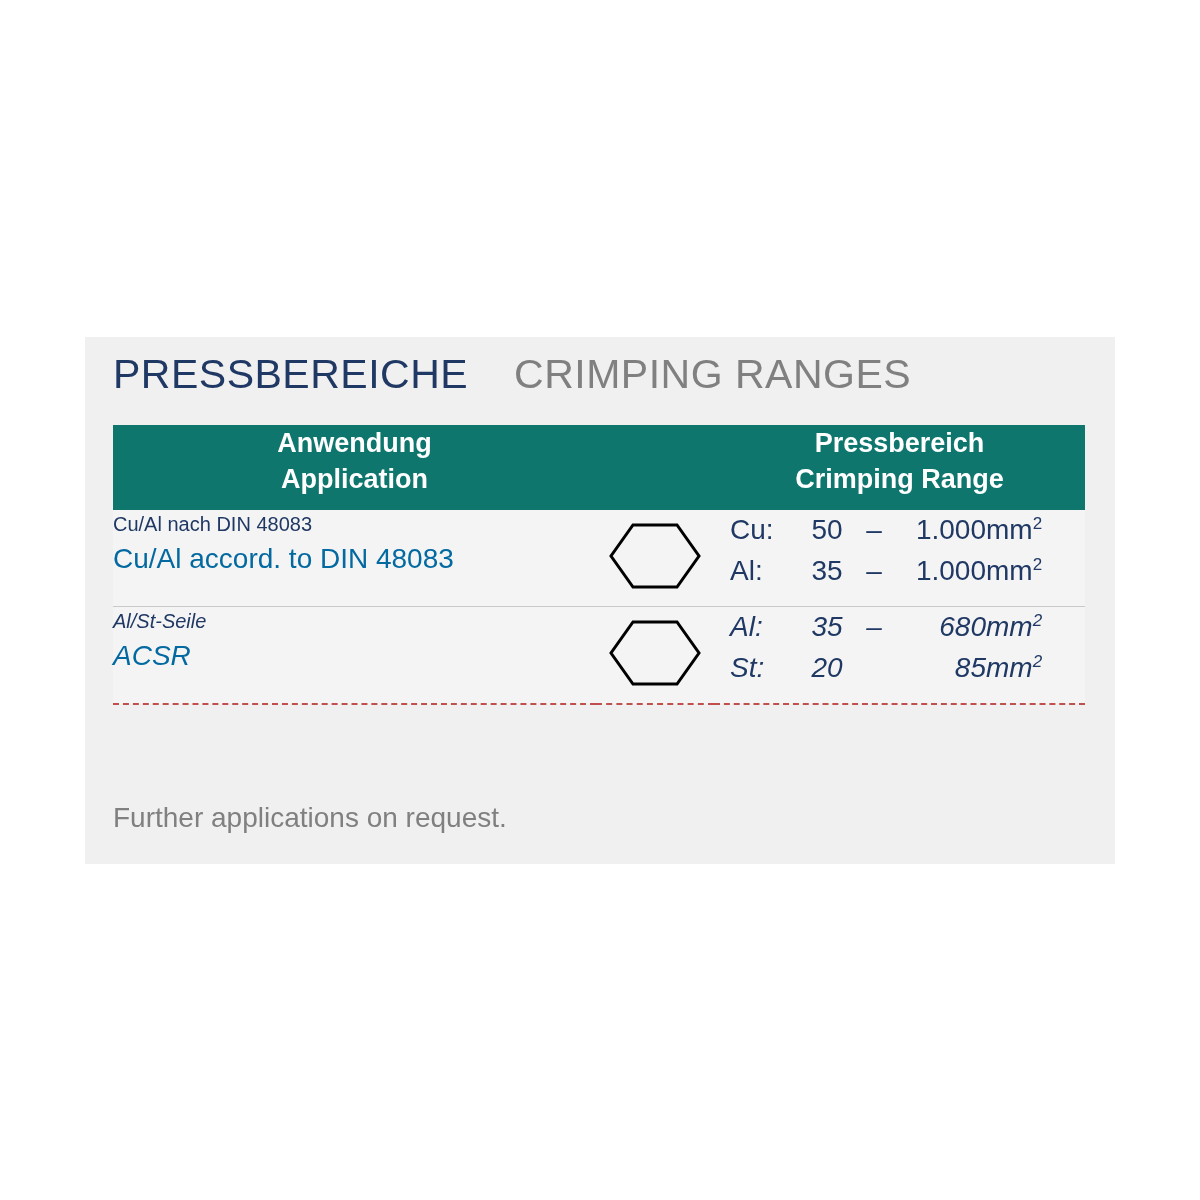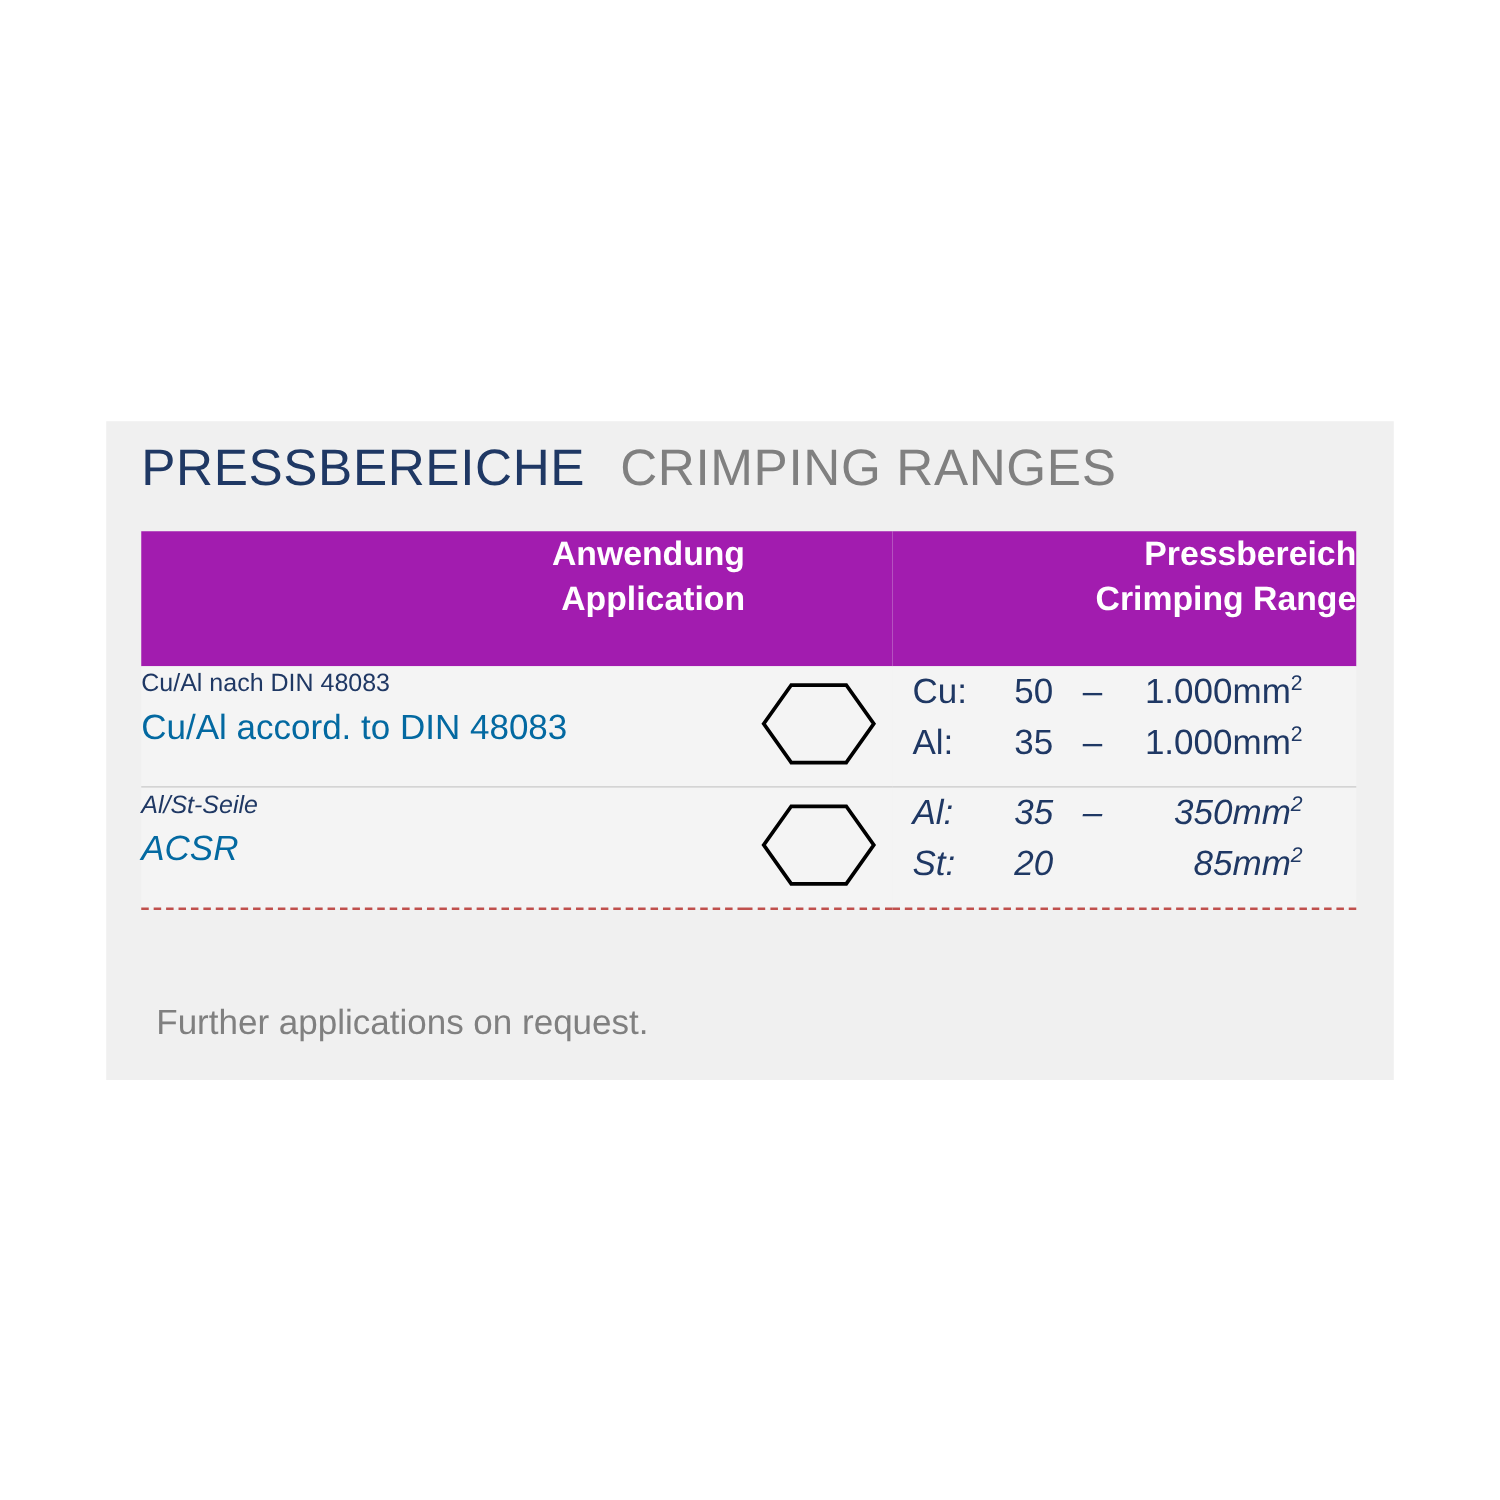--- a/index.html
+++ b/index.html
@@ -34,21 +34,21 @@
     font-size: 41px;
     color: #1f3864;
     letter-spacing: 0.5px;
     font-weight: 400;
   }
   .title-en {
     font-size: 41px;
     color: #808080;
     letter-spacing: 0.5px;
     font-weight: 400;
-    margin-left: 28px;
+    margin-left: 46px;
   }
 
   
   .tbl {
     position: absolute;
     left: 28px;
     top: 88px;
     width: 972px;
     border-collapse: collapse;
     table-layout: fixed;
@@ -56,24 +56,24 @@
   .tbl td, .tbl th {
     padding: 0;
     vertical-align: top;
   }
 
   .col-app   { width: 483px; }
   .col-icon  { width: 118px; }
   .col-range { width: 371px; }
 
   .head-cell {
-    background: #a21caf;
-    height: 108px;
+    background: #0f766e;
+    height: 85px;
     padding: 11px 0 0 16px;
-    text-align: right;
+    text-align: center;
   }
   .head-cell.icon {
     padding-left: 0;
   }
   .head-de {
     font-size: 27px;
     color: #ffffff;
     font-weight: bold;
     line-height: 1.35;
   }
@@ -159,21 +159,20 @@
     top: 420px;
     font-size: 28px;
     color: #1f3864;
   }
   .note-en {
     position: absolute;
     left: 28px;
     top: 465px;
     font-size: 28px;
     color: #808080;
-    margin-left: 12px;
   }
 </style>
 </head>
 <body>
 
 <div class="panel">
 
   <div class="title-row">
     <span class="title-de">PRESSBEREICHE</span><span class="title-en">CRIMPING RANGES</span>
   </div>
@@ -226,21 +225,21 @@
         </td>
         <td class="body-cell icon">
           <span class="hexwrap">
             <svg width="96" height="70" viewBox="0 0 96 70" aria-hidden="true">
               <polygon points="26,4 70,4 92,35 70,66 26,66 4,35" fill="#f4f4f4" stroke="#000000" stroke-width="3"></polygon>
             </svg>
           </span>
         </td>
         <td class="body-cell range">
           <span class="range-line">
-            <span class="lbl">Al:</span><span class="v1">35</span><span class="dash">–</span><span class="v2">350</span><span class="unit">mm</span><sup>2</sup>
+            <span class="lbl">Al:</span><span class="v1">35</span><span class="dash">–</span><span class="v2">680</span><span class="unit">mm</span><sup>2</sup>
           </span>
           <span class="range-line">
             <span class="lbl">St:</span><span class="v1">20</span><span class="dash"></span><span class="v2">85</span><span class="unit">mm</span><sup>2</sup>
           </span>
         </td>
       </tr>
     </tbody>
   </table>
 
   <div class="note-en">Further applications on request.</div>

